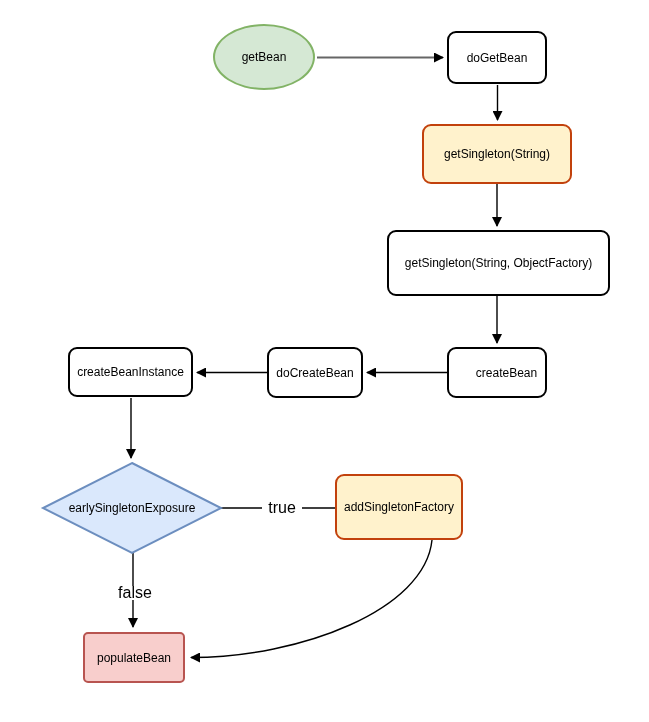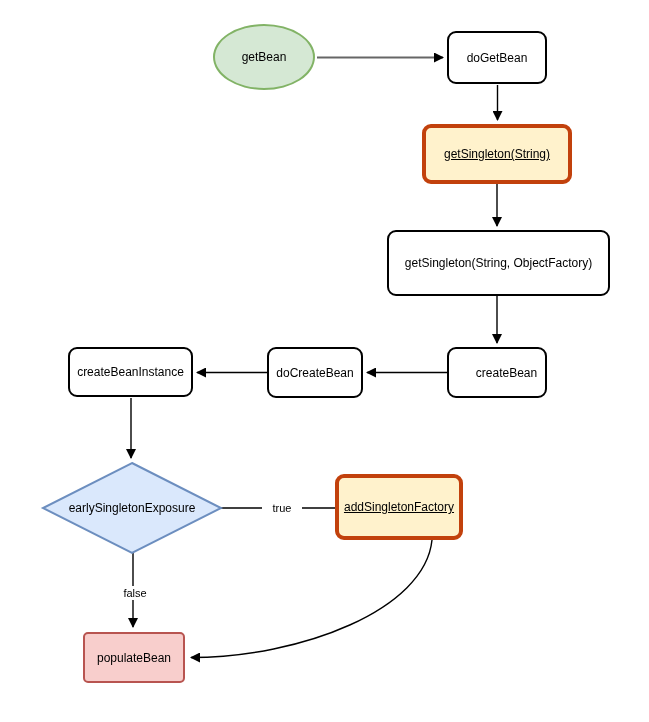--- a/index.html
+++ b/index.html
@@ -38,37 +38,36 @@
     border: 2px solid #82b366;
     border-radius: 50%;
   }
   .rect-white {
     background: #ffffff;
     border: 2px solid #000000;
     border-radius: 9px;
   }
   .rect-yellow {
     background: #fff2cc;
-    border: 4px solid #c2410c;
+    border: 2px solid #c2410c;
     border-radius: 9px;
-    text-decoration: underline;
   }
   .rect-red {
     background: #f8cecc;
     border: 2px solid #b85450;
     border-radius: 5px;
   }
   .diamond-label {
     background: transparent;
     border: none;
   }
   .edge-label {
     position: absolute;
     background: #ffffff;
-    font-size: 11px;
+    font-size: 16px;
     color: #000000;
     text-align: center;
     padding: 0 2px;
     line-height: 14px;
   }
   
   .n-getbean            { left: 213px; top: 24px;  width: 102px; height: 66px; }
   .n-dogetbean          { left: 447px; top: 31px;  width: 100px; height: 53px; }
   .n-getsingleton1      { left: 422px; top: 124px; width: 150px; height: 60px; }
   .n-getsingleton2      { left: 387px; top: 230px; width: 223px; height: 66px; }

